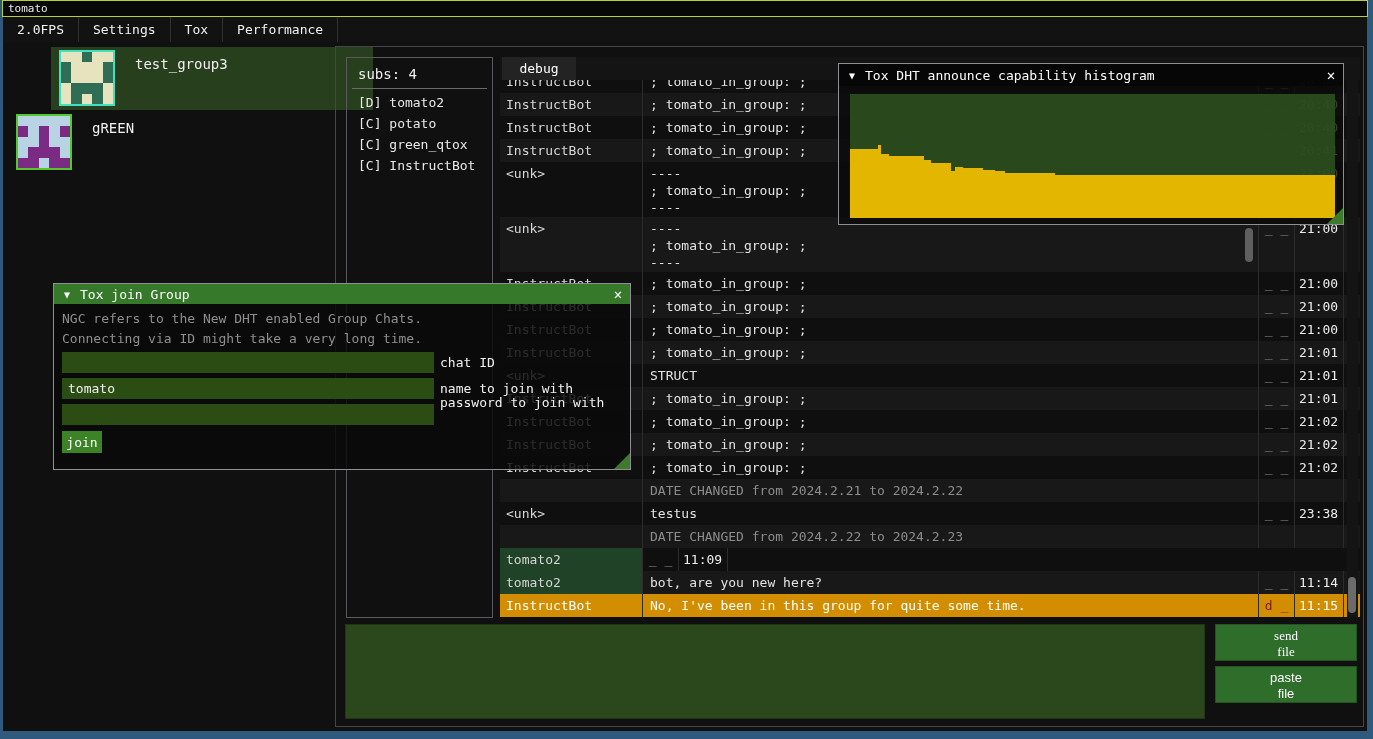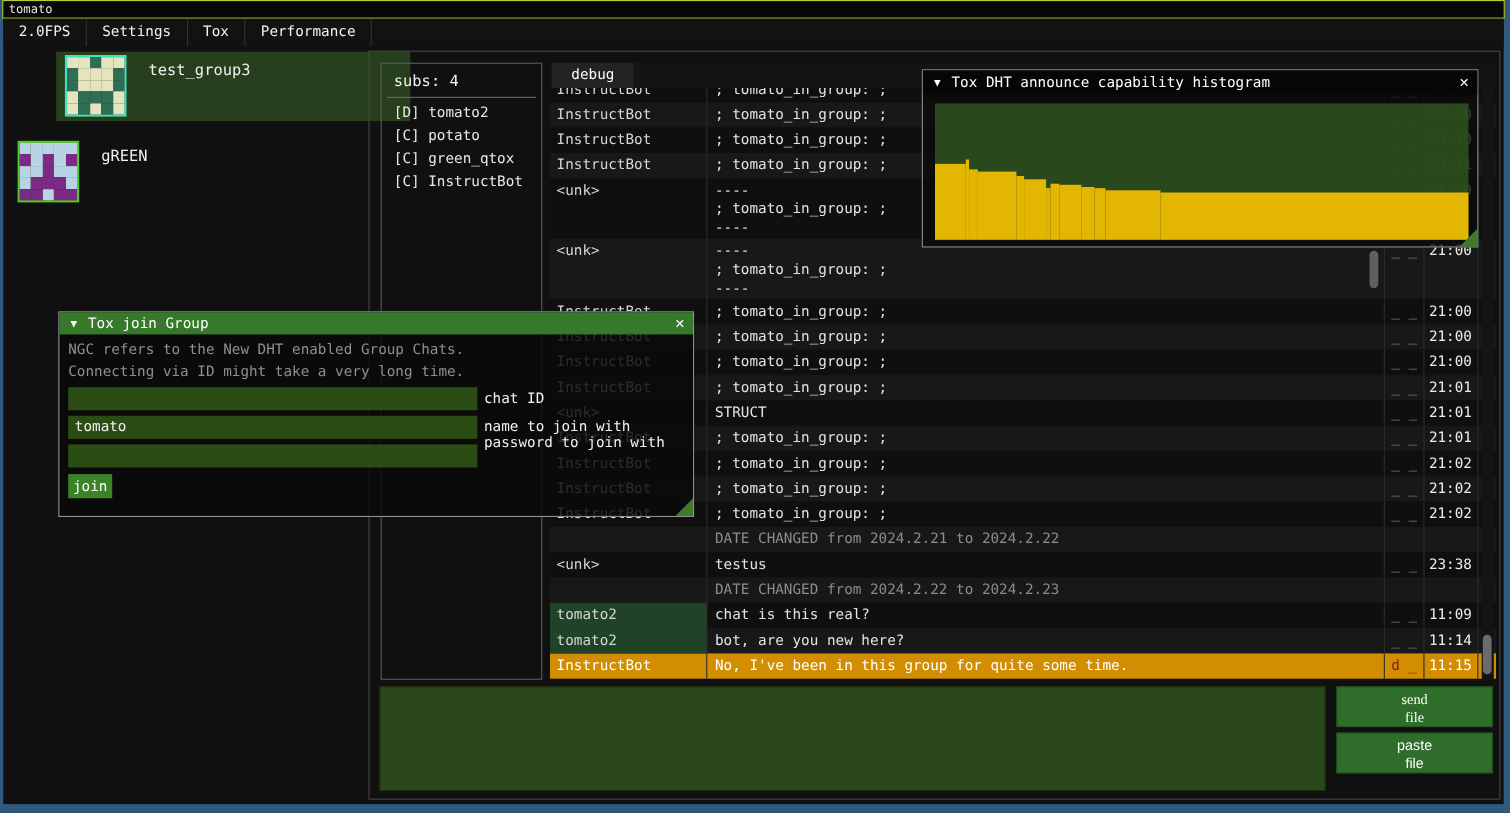--- a/index.html
+++ b/index.html
@@ -133,21 +133,21 @@
             <div class="" style="background: rgb(47, 109, 85);"></div>
             <div class="" style="background: rgb(230, 227, 191);"></div>
             <div class="" style="background: rgb(230, 227, 191);"></div>
             <div class="" style="background: rgb(47, 109, 85);"></div>
             <div class="" style="background: rgb(230, 227, 191);"></div>
             <div class="" style="background: rgb(47, 109, 85);"></div>
             <div class="" style="background: rgb(230, 227, 191);"></div>
           </div>
           <div class="group-label">test_group3</div>
         </div>
-        <div class="group-row" style="top: 125px;">
+        <div class="group-row" style="top: 111px;">
           <div class="avatar" style="border: 2px solid rgb(84, 200, 46);">
             <div class="" style="background: rgb(184, 212, 228);"></div>
             <div class="" style="background: rgb(184, 212, 228);"></div>
             <div class="" style="background: rgb(184, 212, 228);"></div>
             <div class="" style="background: rgb(184, 212, 228);"></div>
             <div class="" style="background: rgb(184, 212, 228);"></div>
             <div class="" style="background: rgb(124, 43, 132);"></div>
             <div class="" style="background: rgb(184, 212, 228);"></div>
             <div class="" style="background: rgb(124, 43, 132);"></div>
             <div class="" style="background: rgb(184, 212, 228);"></div>
@@ -314,21 +314,20 @@
         </div>
         <div class="chat-row date alt">
           <div class="cell c-name"></div>
           <div class="cell c-msg">DATE CHANGED from 2024.2.22 to 2024.2.23</div>
           <div class="cell c-flags"></div>
           <div class="cell c-time"></div>
           <div class="cell c-tail"></div>
         </div>
         <div class="chat-row self base">
           <div class="cell c-name">tomato2</div>
-          <div class="cell c-msg">chat is this real?</div>
           <div class="cell c-flags">_ _</div>
           <div class="cell c-time">11:09</div>
           <div class="cell c-tail"></div>
         </div>
         <div class="chat-row self alt">
           <div class="cell c-name">tomato2</div>
           <div class="cell c-msg">bot, are you new here?</div>
           <div class="cell c-flags">_ _</div>
           <div class="cell c-time">11:14</div>
           <div class="cell c-tail"></div>

